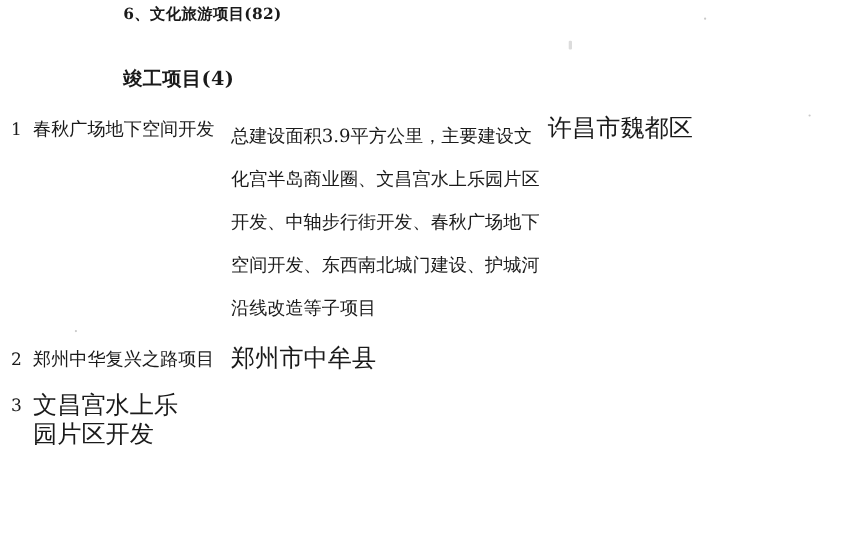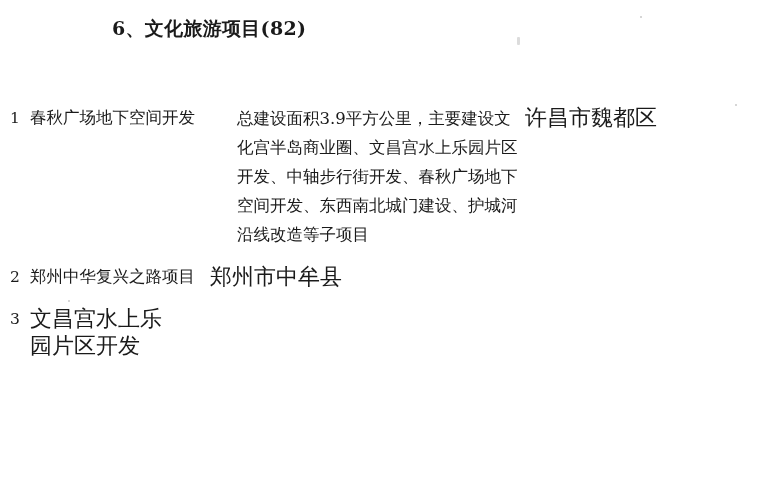--- a/index.html
+++ b/index.html
@@ -19,25 +19,24 @@
     position: relative;
     width: 772px;
     height: 490px;
     box-sizing: border-box;
     padding: 0;
   }
   .section-title {
     position: absolute;
     left: 112px;
     top: 4px;
-    font-size: 19px;
+    font-size: 14px;
     font-weight: bold;
     letter-spacing: 0.3px;
     white-space: nowrap;
-    margin-top: 12px;
   }
   .subsection-title {
     position: absolute;
     left: 112px;
     top: 59px;
     font-size: 17.5px;
     font-weight: bold;
     letter-spacing: 0.3px;
     white-space: nowrap;
   }
@@ -67,24 +66,23 @@
     flex: 0 0 180px;
     font-size: 16.5px;
     line-height: 27px;
     padding-right: 4px;
     box-sizing: border-box;
   }
   .cell-desc {
     width: 288px;
     flex: 0 0 288px;
     font-size: 16.5px;
-    line-height: 29px;
+    line-height: 39px;
     padding-right: 6px;
     box-sizing: border-box;
-    margin-left: 27px;
   }
   .cell-place {
     width: 140px;
     flex: 0 0 140px;
     font-size: 22px;
     line-height: 27px;
     box-sizing: border-box;
   }
   .row-1 .cell-index { padding-top: 1px; }
   .speck {
@@ -101,20 +99,21 @@
 <body>
 
 <div class="page">
 
   <div class="speck s1"></div>
   <div class="speck s2"></div>
   <div class="speck s3"></div>
   <div class="speck s4"></div>
 
   <div class="section-title">6、文化旅游项目(82)</div>
+  <div class="subsection-title">竣工项目(4)</div>
 
   <div class="rows">
 
     <div class="row row-1">
       <div class="cell-index">1</div>
       <div class="cell-name">春秋广场地下空间开发</div>
       <div class="cell-desc">总建设面积3.9平方公里，主要建设文化宫半岛商业圈、文昌宫水上乐园片区开发、中轴步行街开发、春秋广场地下空间开发、东西南北城门建设、护城河沿线改造等子项目</div>
       <div class="cell-place">许昌市魏都区</div>
     </div>
 

